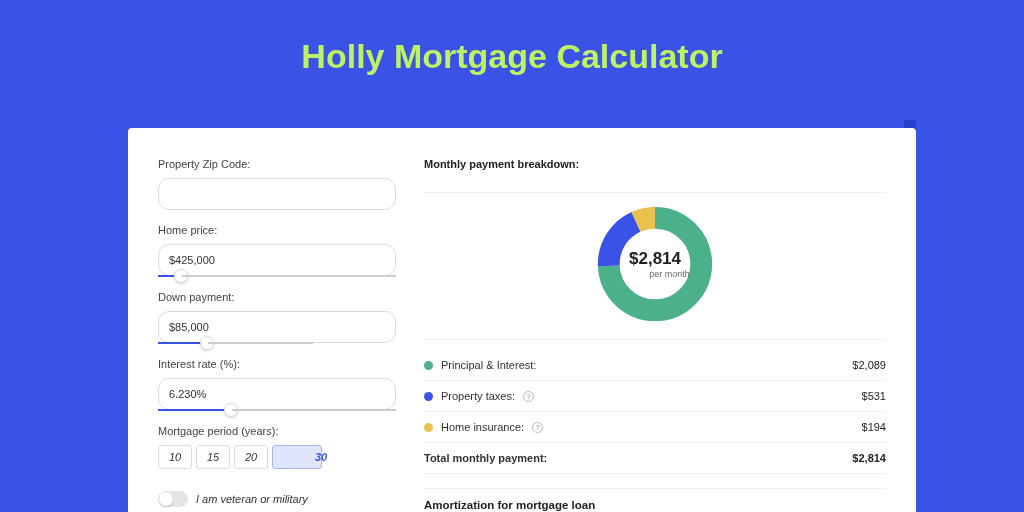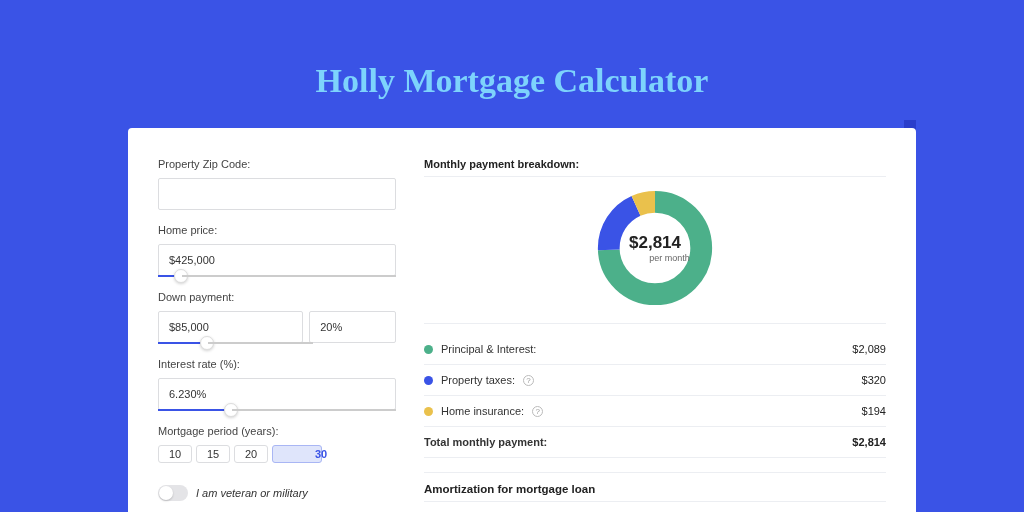--- a/index.html
+++ b/index.html
@@ -6,25 +6,24 @@
   body {
     width: 1024px;
     height: 512px;
     background: #3a53e6;
     font-family: -apple-system, BlinkMacSystemFont, "Segoe UI", Helvetica, Arial, sans-serif;
     overflow: hidden;
     position: relative;
   }
   .title {
     text-align: center;
-    color: #7dd3fc;
+    color: #bef264;
     font-size: 34px;
     font-weight: 700;
-    padding-top: 62px;
-    font-family: Liberation Serif, serif;
+    padding-top: 37px;
   }
   .card {
     position: absolute;
     top: 128px;
     left: 128px;
     width: 788px;
     background: #fff;
     border-radius: 4px;
     padding: 24px 30px;
     display: flex;
@@ -46,21 +45,21 @@
     color: #444;
     margin-bottom: 8px;
     margin-top: 14px;
   }
   .left-col .field-label:first-child { margin-top: 6px; }
 
   .input {
     width: 100%;
     height: 32px;
     border: 1px solid #dcdde0;
-    border-radius: 2px;
+    border-radius: 11px;
     background: #fff;
     font-size: 11px;
     padding: 8px 10px;
     color: #333;
   }
   .slider-track {
     position: relative;
     height: 2px;
     background: #3a53e6;
     margin-top: -1px;
@@ -91,30 +90,31 @@
   .s3::after { left: 74px; }
 
   .dp-row { display: flex; gap: 6px; }
   .dp-row .input.amt { flex: 1.9; }
   .dp-row .input.pct { flex: 1; }
   .dp-slider-wrap { width: 65%; }
 
   .period-row { display: flex; gap: 4px; }
   .period-btn {
     width: 34px;
-    height: 18px;
+    height: 24px;
     border: 1px solid #dcdde0;
     border-radius: 3px;
     background: #fff;
     font-size: 11px;
     color: #333;
     display: flex;
     align-items: center;
     justify-content: center;
     cursor: pointer;
+    font-style: italic;
   }
   .period-btn.active {
     background: #dfe5fb;
     border-color: #a9b6f4;
     color: #3a53e6;
     font-weight: 600;
     padding-left: 48px;
   }
 
   .toggle-row {
@@ -140,21 +140,21 @@
     box-shadow: 0 1px 2px rgba(0,0,0,0.2);
   }
   .toggle-label { font-size: 11px; color: #333; }
 
   
   .breakdown-title {
     font-size: 11px;
     font-weight: 700;
     color: #222;
     margin-top: 6px;
-    margin-bottom: 6px;
+    margin-bottom: 22px;
   }
   .divider { height: 1px; background: #eceef2; margin: 6px 0 10px; }
   .donut-wrap { display:flex; justify-content:center; margin: 6px 0 14px; }
   .donut { width: 122px; height: 122px; position: relative; }
   .donut svg { width: 122px; height: 122px; transform: rotate(-90deg); }
   .donut-center {
     position: absolute; inset: 0;
     display: flex; flex-direction: column;
     align-items: center; justify-content: center;
   }
@@ -207,21 +207,20 @@
 
     <div class="field-label">Home price:</div>
     <input class="input" value="$425,000" style="">
     <div class="slider-track s1">
         <div class="thumb"></div>
       </div>
 
     <div class="field-label">Down payment:</div>
     <div class="dp-row">
       <input class="input amt" value="$85,000" style="">
-      <input class="input pct" value="20%" style="">
     </div>
     <div class="dp-slider-wrap">
       <div class="slider-track s2">
           <div class="thumb"></div>
         </div>
     </div>
 
     <div class="field-label">Interest rate (%):</div>
     <input class="input" value="6.230%" style="">
     <div class="slider-track s3">
@@ -271,21 +270,21 @@
       </div>
       <span class="legend-val">$2,089</span>
     </div>
 
     <div class="legend-row">
       <div class="legend-left">
         <span class="dot b"></span>
         <span>Property taxes:</span>
         <span class="info">?</span>
       </div>
-      <span class="legend-val">$320</span>
+      <span class="legend-val">$531</span>
     </div>
 
     <div class="legend-row">
       <div class="legend-left">
         <span class="dot y"></span>
         <span>Home insurance:</span>
         <span class="info">?</span>
       </div>
       <span class="legend-val">$194</span>
     </div>

